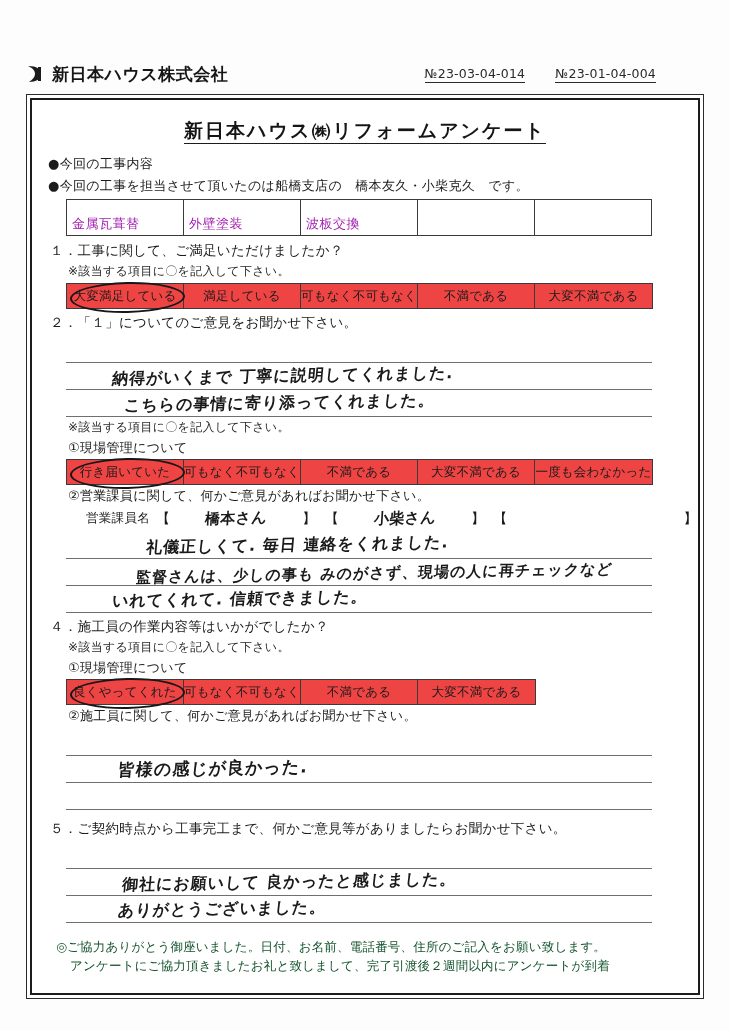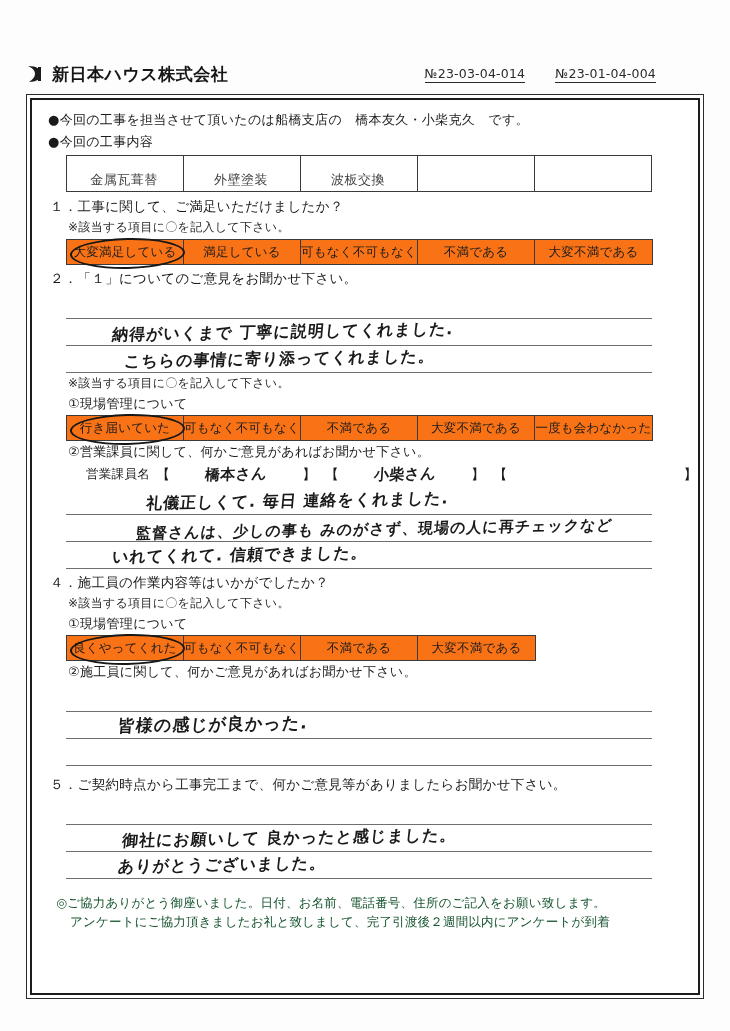--- a/index.html
+++ b/index.html
@@ -116,22 +116,21 @@
     border-collapse: collapse;
     table-layout: fixed;
   }
   .work-table td {
     border: 1px solid #3a3a3a;
     height: 36px;
     vertical-align: bottom;
     padding: 0 7px 2px 5px;
     font-size: 13px;
     letter-spacing: 0.5px;
-    color: #404040;
-    text-align: center;
+    color: #a21caf;
   }
 
   
   .q-text {
     font-size: 13.5px;
     letter-spacing: 0.3px;
     margin: 5px 0 3px 2px;
     color: #1b1b1b;
   }
   .q-note {
@@ -146,21 +145,21 @@
     margin: 2px 0 2px 20px;
     color: #1b1b1b;
   }
 
   
   .opt-row {
     display: flex;
     margin: 0 0 2px 18px;
     border: 1px solid #3a3a3a;
     width: fit-content;
-    background: #f97316;
+    background: #ef4444;
   }
   .opt-cell {
     border-right: 1px solid #3a3a3a;
     height: 24px;
     line-height: 24px;
     text-align: center;
     font-size: 12.5px;
     letter-spacing: 0.2px;
     color: #1b1b1b;
     position: relative;
@@ -262,24 +261,27 @@
     </div>
     <div class="ref-nos">
       <span class="ref-no">№23-03-04-014</span>
       <span class="ref-no">№23-01-04-004</span>
     </div>
   </div>
 
   <div class="frame-outer">
   <div class="frame-inner">
 
+    <div class="doc-title">
+      <span>新日本ハウス㈱リフォームアンケート</span>
+    </div>
+
+    <div class="bullet-line">●今回の工事内容</div>
 
     <div class="bullet-line">●今回の工事を担当させて頂いたのは船橋支店の　橋本友久・小柴克久　です。</div>
-
-    <div class="bullet-line">●今回の工事内容</div>
 
     <table class="work-table">
       <tbody>
             <tr>
         <td>金属瓦葺替</td>
         <td>外壁塗装</td>
         <td>波板交換</td>
         <td></td>
         <td></td>
       </tr>

